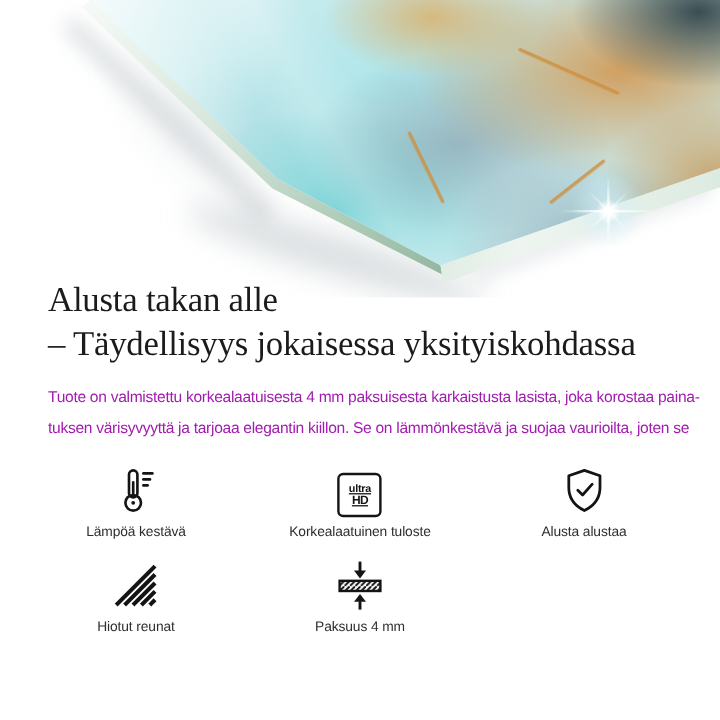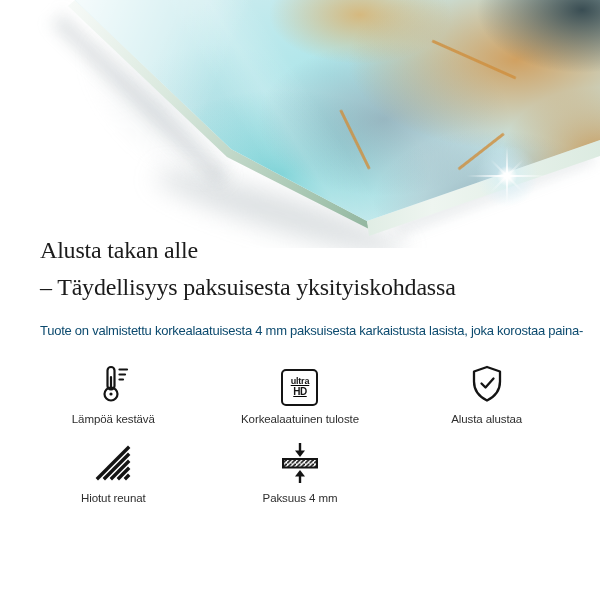--- a/index.html
+++ b/index.html
@@ -56,22 +56,22 @@
            background:linear-gradient(to right, rgba(255,255,255,0), #fff 45% 55%, rgba(255,255,255,0)); }
   .ray-v { top:11px; bottom:11px; left:38.8px; width:2.6px;
            background:linear-gradient(to bottom, rgba(255,255,255,0), #fff 45% 55%, rgba(255,255,255,0)); }
   .ray-d1,.ray-d2 { width:46px; height:2px; left:17px; top:39px; opacity:.6;
            background:linear-gradient(to right, rgba(255,255,255,0), #fff 45% 55%, rgba(255,255,255,0)); }
   .ray-d1 { transform:rotate(45deg); } .ray-d2 { transform:rotate(-45deg); }
 
   
   .content { position:relative; padding:0 40px; }
   .heading { margin-top:-16px; font-family:"Liberation Serif", serif; color:#1b1b1b;
-             font-size:24px; line-height:37px; letter-spacing:-0.2px; font-weight:400; }
-  .body-text { margin-top:12px; color:#0c4a6e; font-size:13px; line-height:25.5px;
+             font-size:29px; line-height:37px; letter-spacing:-0.2px; font-weight:400; }
+  .body-text { margin-top:12px; color:#a21caf; font-size:13px; line-height:25.5px;
                letter-spacing:-0.25px; white-space:nowrap; }
 
   
   .features { margin:14px 20px 0; display:grid; grid-template-columns:repeat(3,1fr); row-gap:12px; }
   .cell { display:flex; flex-direction:column; align-items:center; }
   .icon-box { height:48px; display:flex; align-items:flex-end; justify-content:center;text-decoration:underline; }
   .label { margin-top:7px; font-size:11.5px; letter-spacing:-0.1px; color:#2e2e2e; }
   svg { display:block; }
   .uhd { width:37px; height:37px; border:2.6px solid #141414; border-radius:5px;
          display:flex; flex-direction:column; align-items:center; justify-content:center;
@@ -102,25 +102,26 @@
         <i class="ray-v"></i>
         <i class="ray-d1"></i>
         <i class="ray-d2"></i>
     </div>
   </div>
 
   <div class="content">
 
     <div class="heading">
       <div>Alusta takan alle</div>
-      <div>– Täydellisyys paksuisesta yksityiskohdassa</div>
+      <div>– Täydellisyys jokaisessa yksityiskohdassa</div>
     </div>
 
     <div class="body-text">
       <div>Tuote on valmistettu korkealaatuisesta 4 mm paksuisesta karkaistusta lasista, joka korostaa paina-</div>
+      <div>tuksen värisyvyyttä ja tarjoaa elegantin kiillon. Se on lämmönkestävä ja suojaa vaurioilta, joten se</div>
     </div>
   </div>
 
   <div class="features">
 
     <div class="cell">
       <div class="icon-box">
         <svg width="44" height="44" viewBox="0 0 44 44" fill="none" stroke="#141414" stroke-width="2.2" stroke-linecap="round">
           <rect x="16.5" y="5" width="7" height="22.5" rx="3.5"></rect>
           <circle cx="20" cy="32" r="6.5"></circle>

